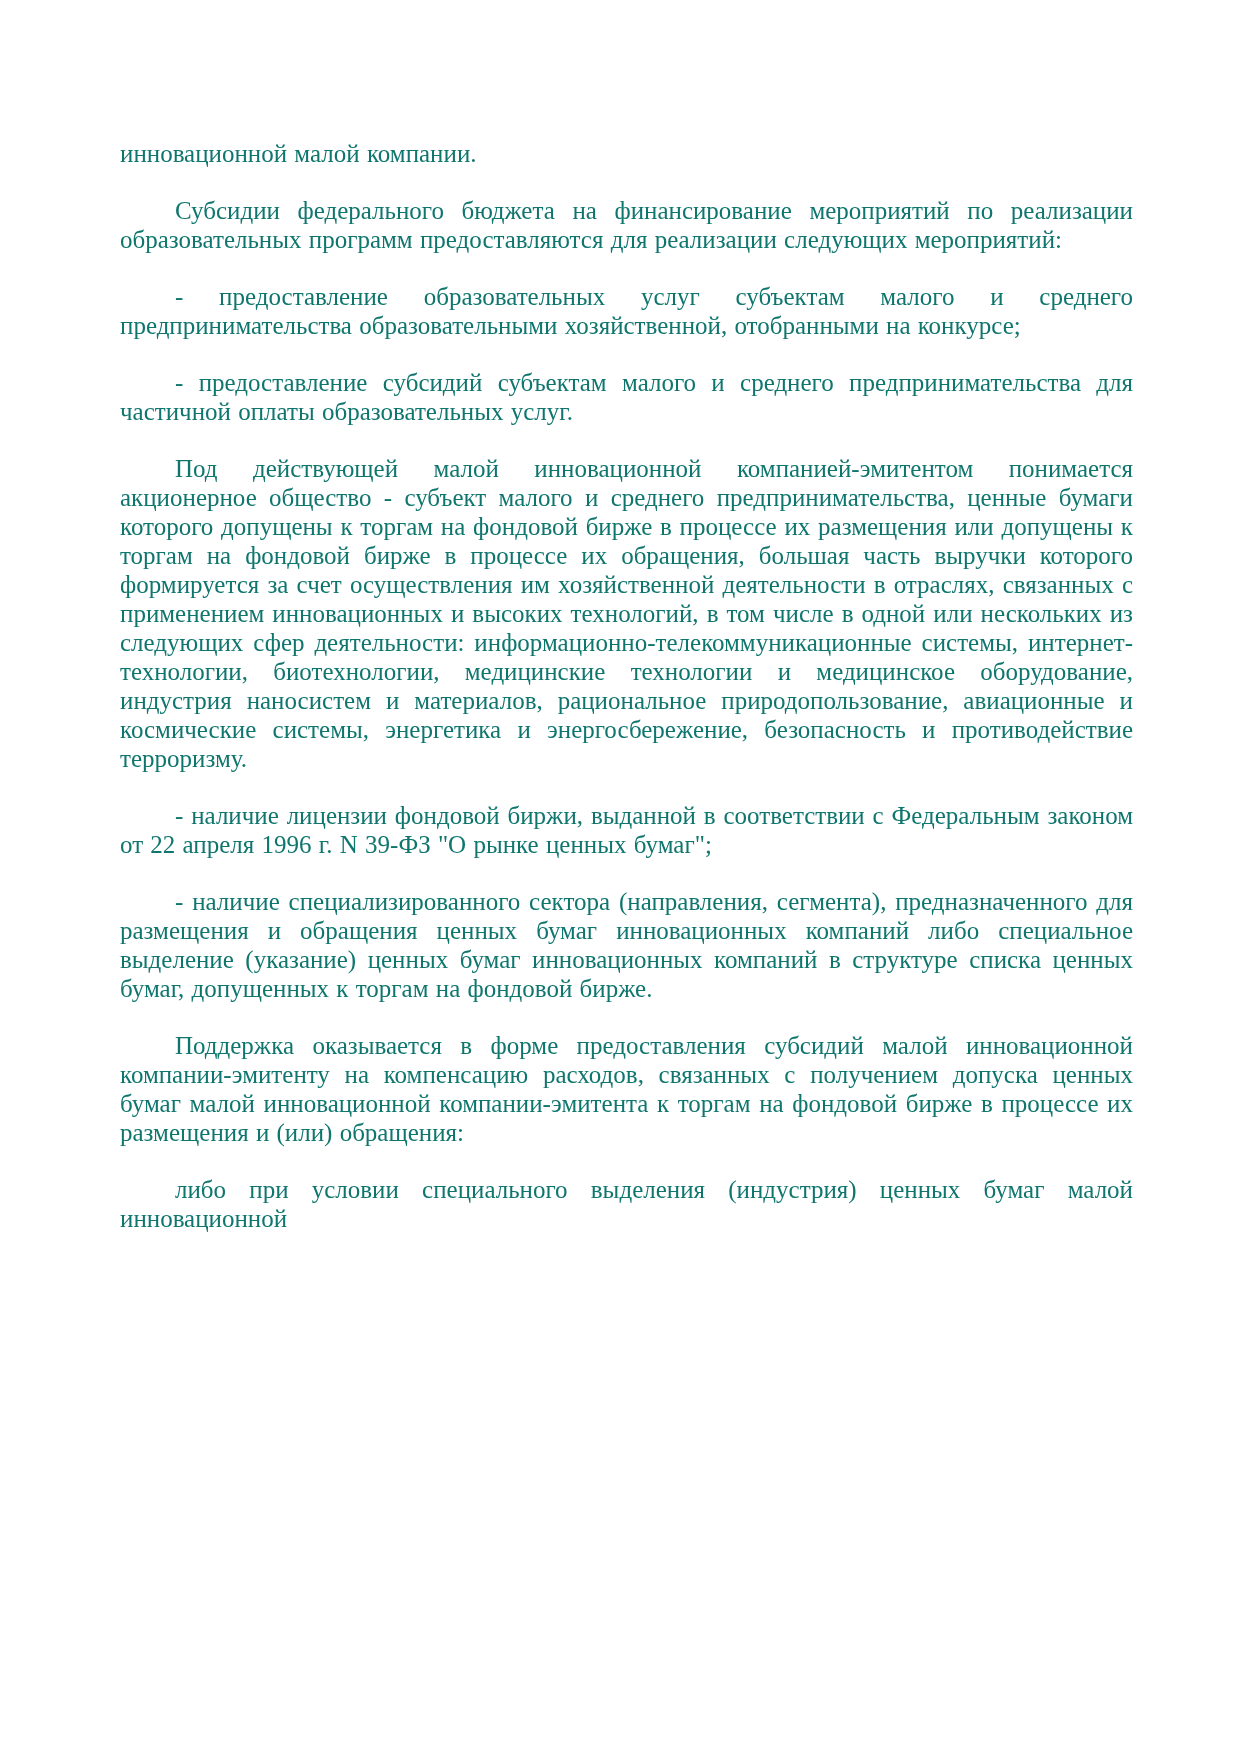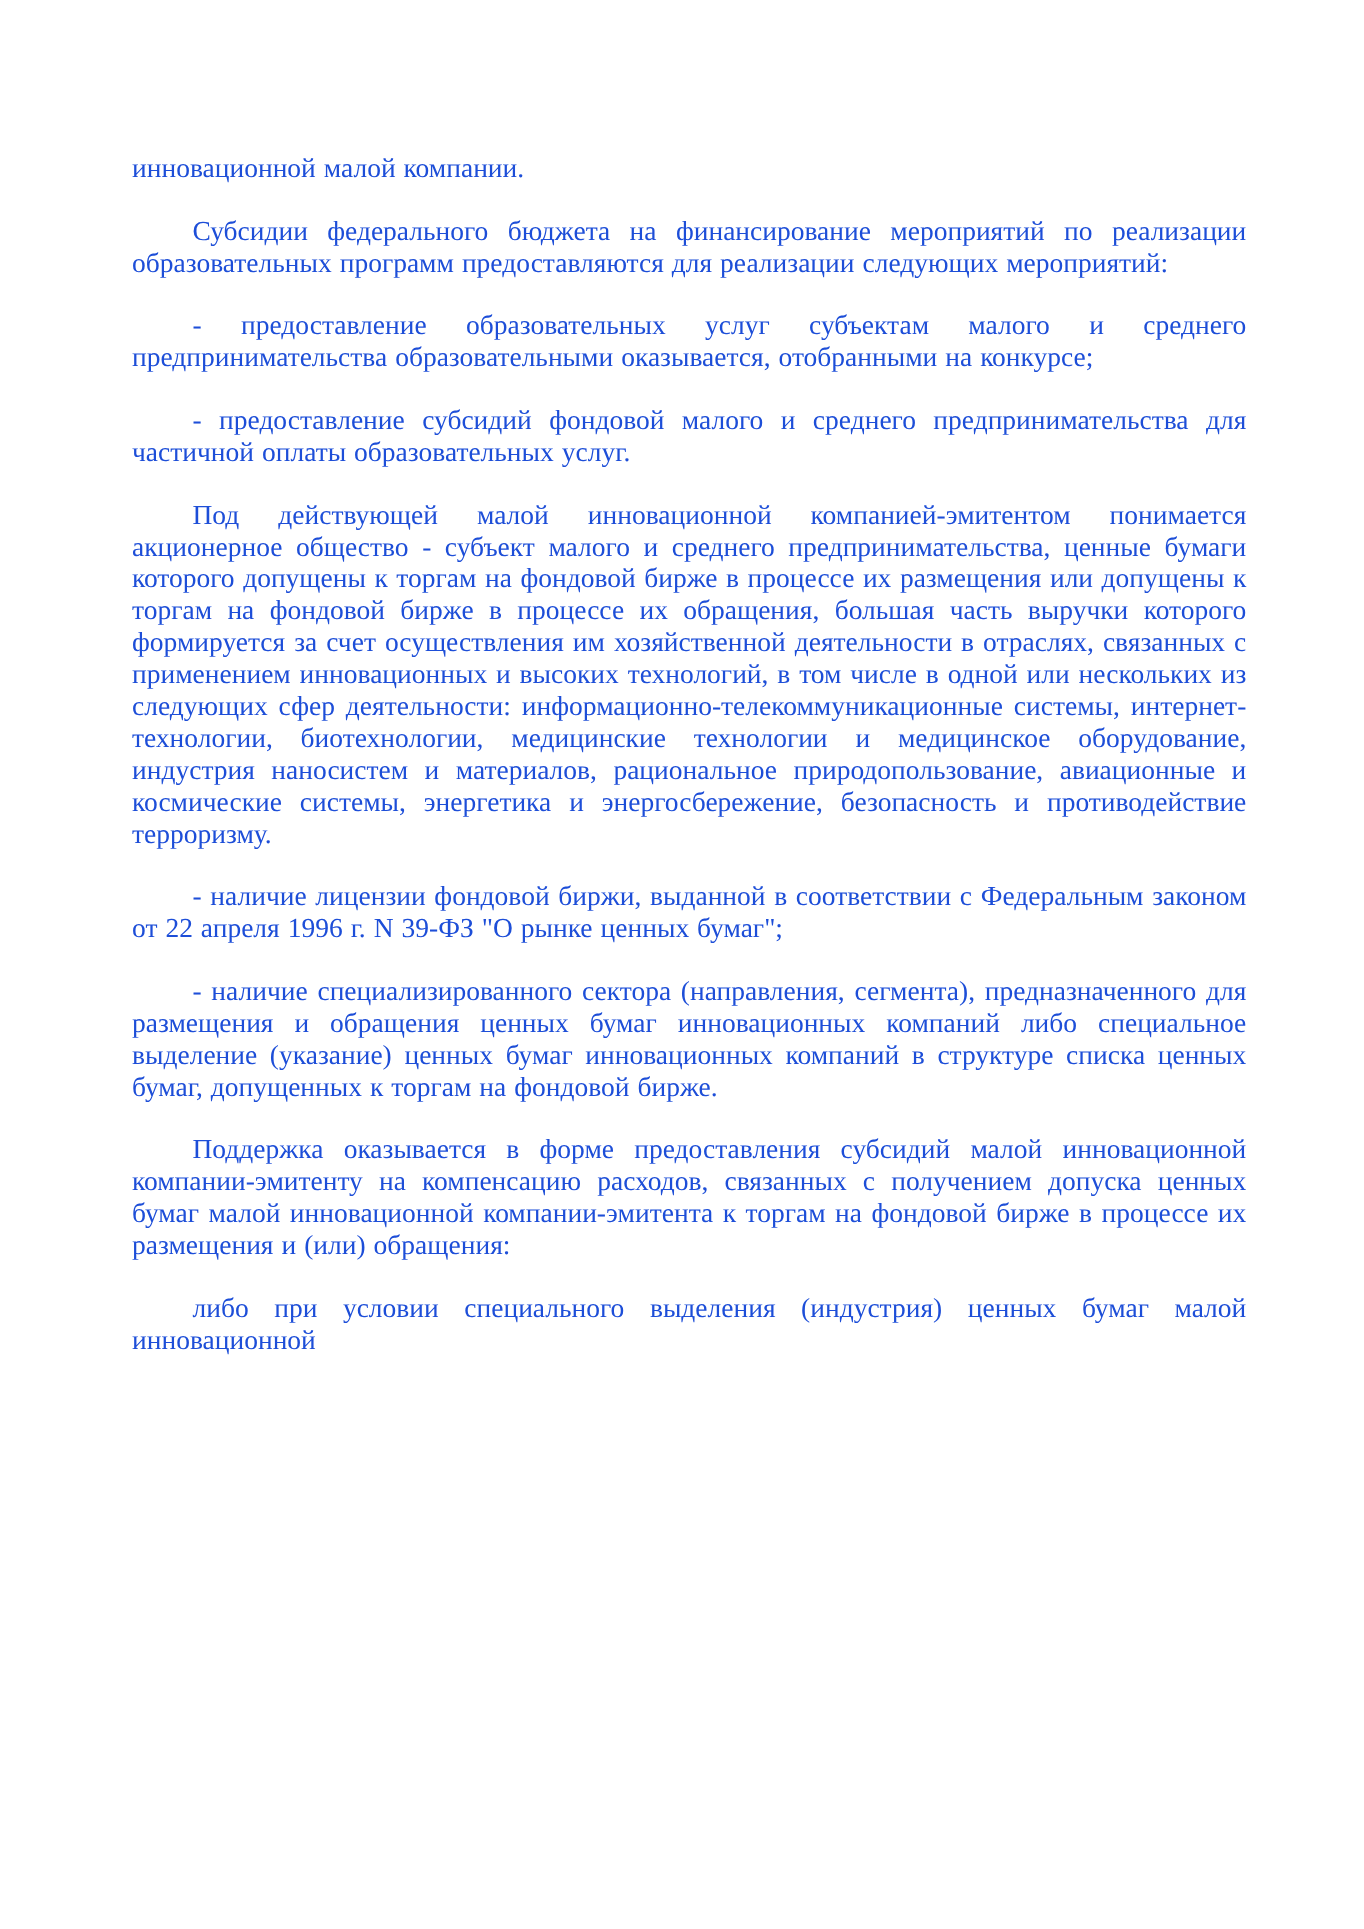--- a/index.html
+++ b/index.html
@@ -13,40 +13,40 @@
     height: 1754px;
     background: #ffffff;
     box-sizing: border-box;
     padding: 139px 107px 0 120px;
     overflow: hidden;
   }
   .doc-text {
     font-family: "Liberation Serif", "DejaVu Serif", serif;
     font-size: 25px;
     line-height: 29px;
-    color: #1d4ed8;
+    color: #0f766e;
   }
   .para {
     margin: 0 0 28px 0;
     text-align: justify;
     text-indent: 55px;
     word-spacing: 1px;
   }
   .para.flush {
     text-indent: 0;
   }
 </style>
 </head>
 <body>
 
 <div class="page">
   <div class="doc-text">
     <p class="para flush">инновационной малой компании.</p>
     <p class="para">Субсидии федерального бюджета на финансирование мероприятий по реализации образовательных программ предоставляются для реализации следующих мероприятий:</p>
-    <p class="para">- предоставление образовательных услуг субъектам малого и среднего предпринимательства образовательными оказывается, отобранными на конкурсе;</p>
-    <p class="para">- предоставление субсидий фондовой малого и среднего предпринимательства для частичной оплаты образовательных услуг.</p>
+    <p class="para">- предоставление образовательных услуг субъектам малого и среднего предпринимательства образовательными хозяйственной, отобранными на конкурсе;</p>
+    <p class="para">- предоставление субсидий субъектам малого и среднего предпринимательства для частичной оплаты образовательных услуг.</p>
     <p class="para">Под действующей малой инновационной компанией-эмитентом понимается акционерное общество - субъект малого и среднего предпринимательства, ценные бумаги которого допущены к торгам на фондовой бирже в процессе их размещения или допущены к торгам на фондовой бирже в процессе их обращения, большая часть выручки которого формируется за счет осуществления им хозяйственной деятельности в отраслях, связанных с применением инновационных и высоких технологий, в том числе в одной или нескольких из следующих сфер деятельности: информационно-телекоммуникационные системы, интернет-технологии, биотехнологии, медицинские технологии и медицинское оборудование, индустрия наносистем и материалов, рациональное природопользование, авиационные и космические системы, энергетика и энергосбережение, безопасность и противодействие терроризму.</p>
     <p class="para">- наличие лицензии фондовой биржи, выданной в соответствии с Федеральным законом от 22 апреля 1996 г. N 39-ФЗ "О рынке ценных бумаг";</p>
     <p class="para">- наличие специализированного сектора (направления, сегмента), предназначенного для размещения и обращения ценных бумаг инновационных компаний либо специальное выделение (указание) ценных бумаг инновационных компаний в структуре списка ценных бумаг, допущенных к торгам на фондовой бирже.</p>
     <p class="para">Поддержка оказывается в форме предоставления субсидий малой инновационной компании-эмитенту на компенсацию расходов, связанных с получением допуска ценных бумаг малой инновационной компании-эмитента к торгам на фондовой бирже в процессе их размещения и (или) обращения:</p>
     <p class="para">либо при условии специального выделения (индустрия) ценных бумаг малой инновационной</p>
   </div>
 </div>
 
 </body></html>

